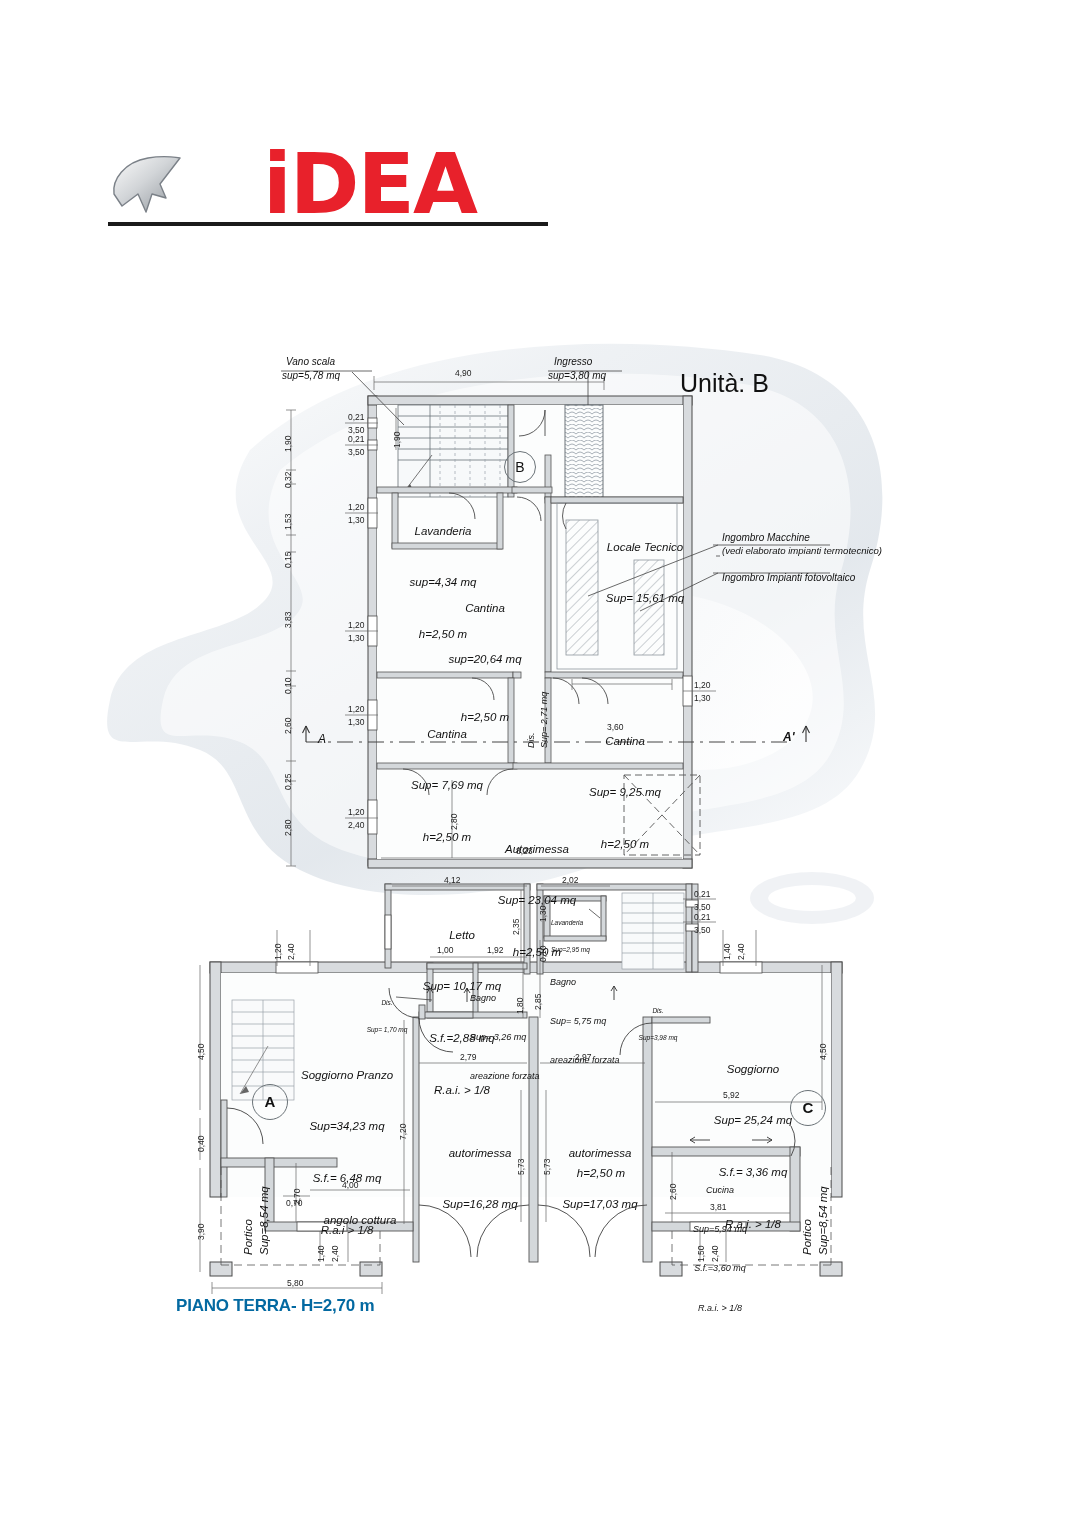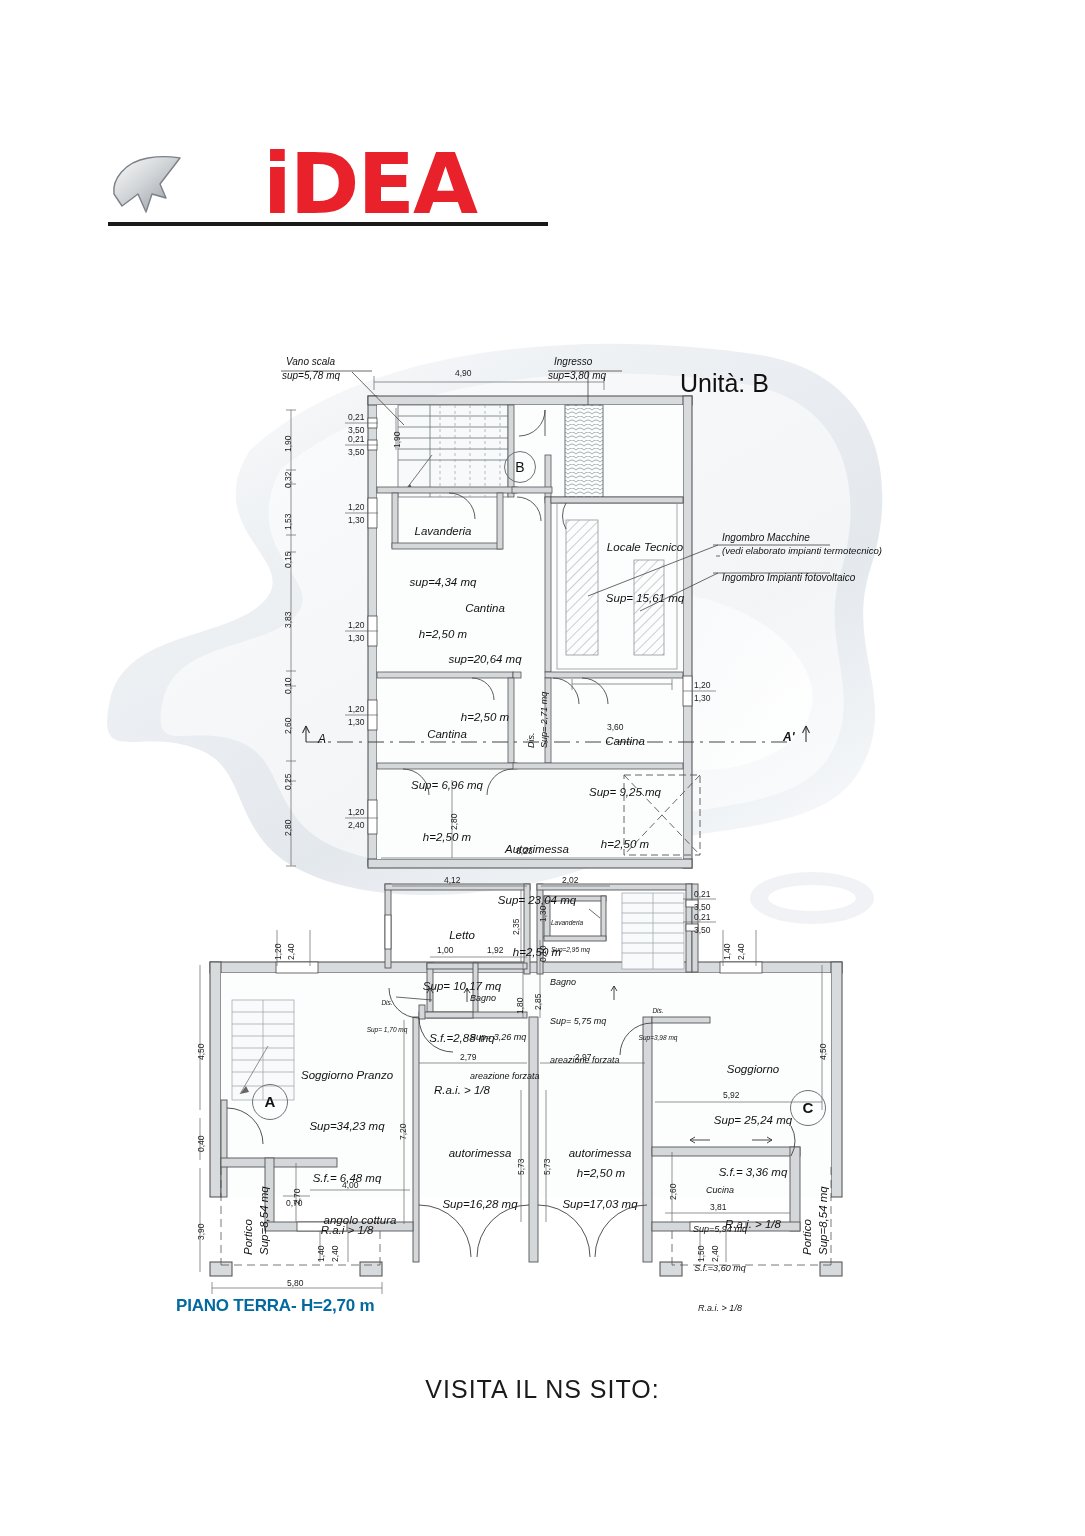--- a/index.html
+++ b/index.html
@@ -473,21 +473,21 @@
     <div>Locale Tecnico</div>
     <div>Sup= 15,61 mq</div>
   </div>
   <div class="t room" style="left:400px;top:565px;width:170px;">
     <div>Cantina</div>
     <div>sup=20,64 mq</div>
     <div style="margin-top:6px;">h=2,50 m</div>
   </div>
   <div class="t room" style="left:388px;top:691px;width:118px;">
     <div>Cantina</div>
-    <div>Sup= 6,96 mq</div>
+    <div>Sup= 7,69 mq</div>
     <div>h=2,50 m</div>
   </div>
   <div class="t room" style="left:565px;top:698px;width:120px;">
     <div>Cantina</div>
     <div>Sup= 9,25 mq</div>
     <div>h=2,50 m</div>
   </div>
   <div class="t room sm vrot" style="left:525px;top:748px;"><span>Dis.</span></div>
   <div class="t room sm vrot" style="left:538px;top:748px;"><span>Sup= 2,71 mq</span></div>
 
@@ -635,14 +635,13 @@
   <div class="t dimv" style="left:330px;top:1262px;">2,40</div>
   <div class="t dimv" style="left:696px;top:1262px;">1,50</div>
   <div class="t dimv" style="left:710px;top:1262px;">2,40</div>
   <div class="t dimv" style="left:722px;top:960px;">1,40</div>
   <div class="t dimv" style="left:736px;top:960px;">2,40</div>
 </div>
 
 <div class="abs" id="piano">PIANO TERRA- H=2,70 m</div>
 
 <div class="abs" id="footer">
-  <div class="l1">VISITA IL NS SITO:</div>
 </div>
 
 </body></html>

